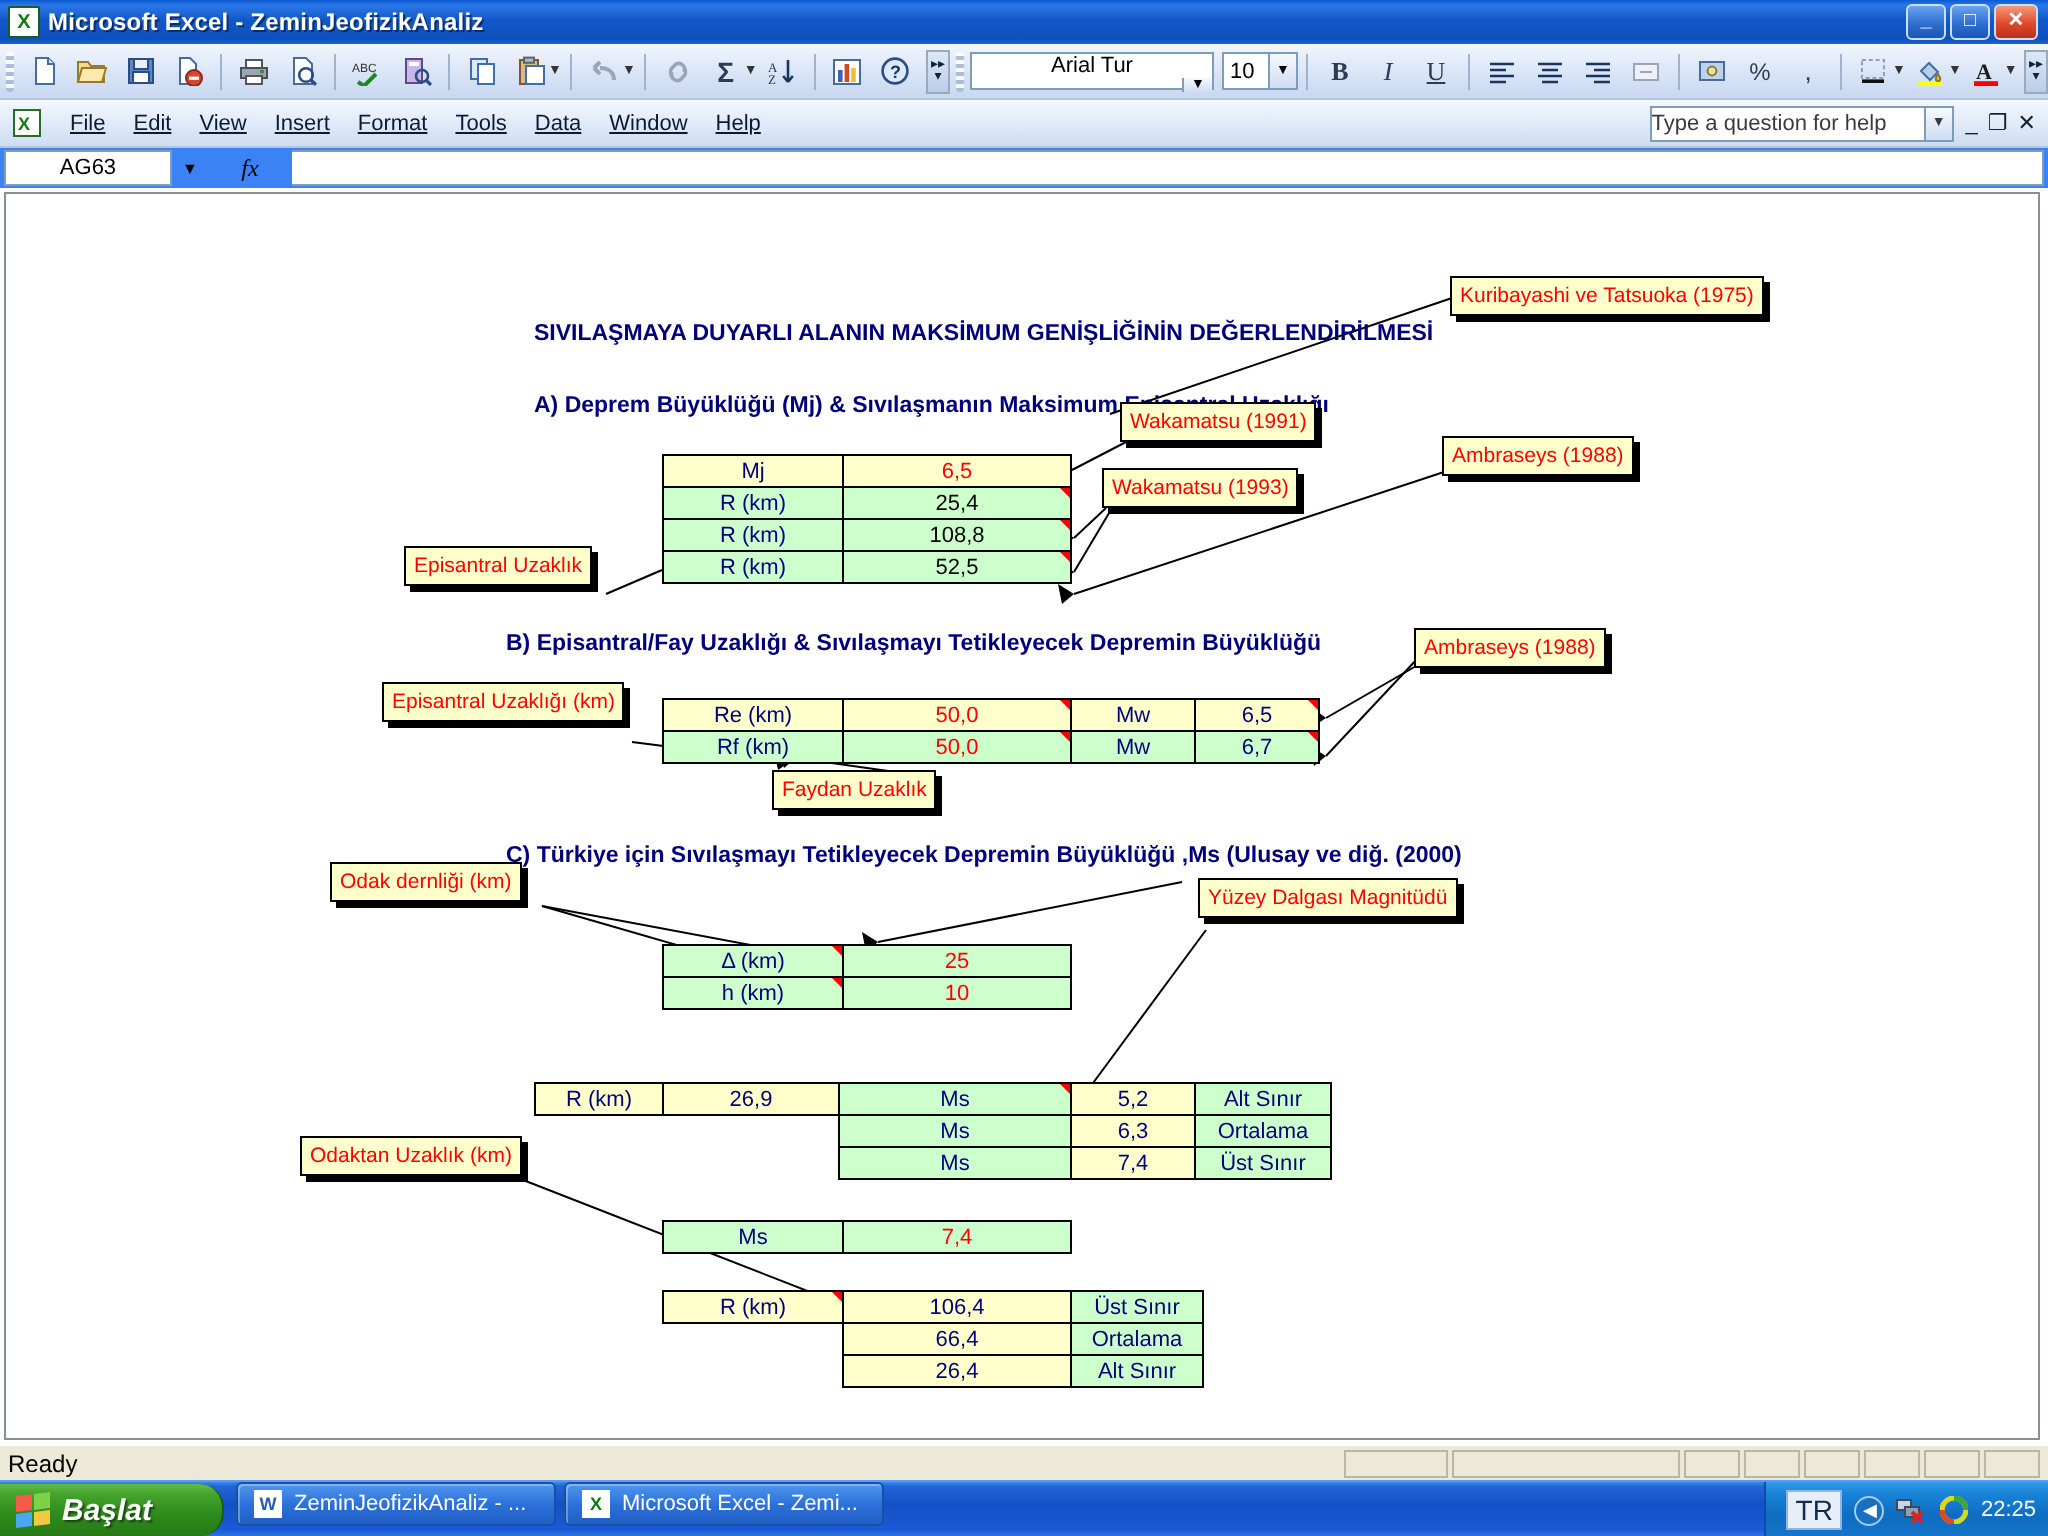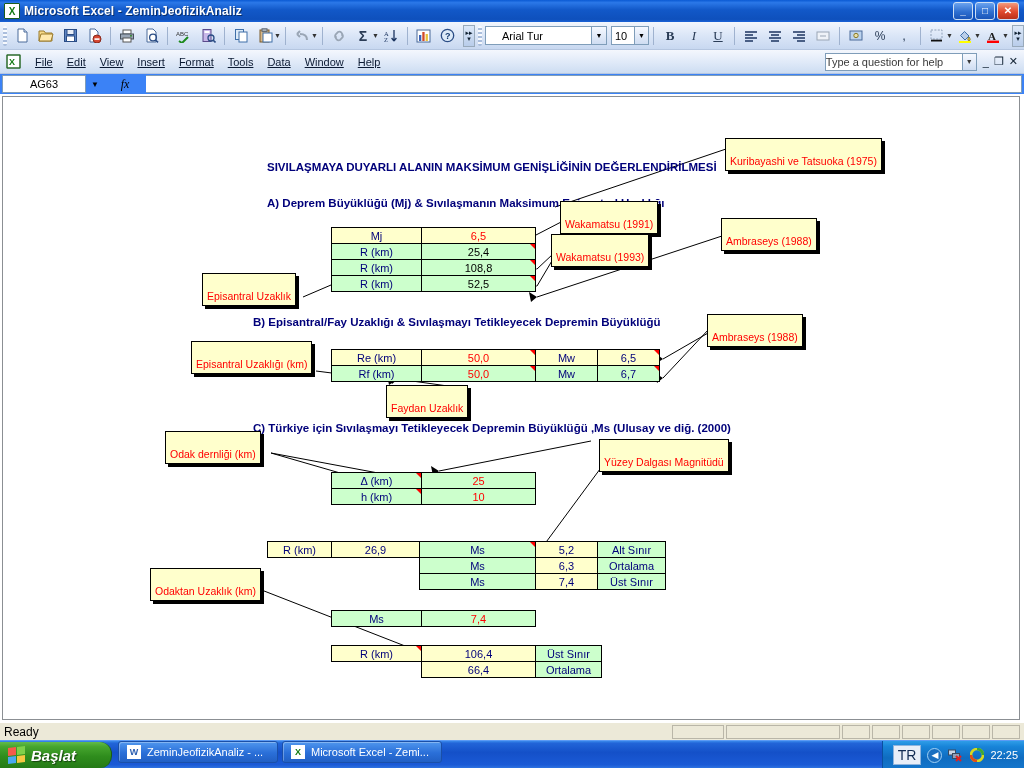--- a/index.html
+++ b/index.html
@@ -47,21 +47,21 @@
      repeating-linear-gradient(180deg,#fff 0 2px,#9eb4d6 2px 4px); border-radius:2px; opacity:.8;}
   .tbtn{
     width:22px; height:22px; margin:0 1px; display:flex; align-items:center; justify-content:center;
     font-size:13px; color:#2a3c56; border:1px solid transparent; border-radius:2px;
   }
   .tbtn svg{ display:block; }
   .tsep{ width:1px; height:18px; background:#9fb2cf; margin:0 4px; }
   .caret{ font-size:7px; color:#333; margin-left:-3px; }
   .fontbox{
     height:19px; width:122px; background:#fff; border:1px solid #7f9db9;
-    display:flex; align-items:center; padding-left:16px; font-size:11px; color:#000;
+    display:flex; align-items:center; padding-left:0; font-size:11px; color:#000;flex-direction:column;
   }
   .fontbox .dd{ margin-left:auto; width:15px; height:17px; background:linear-gradient(180deg,#f6f9ff,#cfddf2);
     border-left:1px solid #7f9db9; display:flex;align-items:center;justify-content:center;font-size:7px;}
   .sizebox{ height:19px; width:38px; background:#fff; border:1px solid #7f9db9;
     display:flex; align-items:center; padding-left:3px; font-size:11px; color:#000; margin-left:4px;}
   .sizebox .dd{ margin-left:auto; width:14px; height:17px; background:linear-gradient(180deg,#f6f9ff,#cfddf2);
     border-left:1px solid #7f9db9; display:flex;align-items:center;justify-content:center;font-size:7px;}
   .ovf{ width:12px; height:22px; margin-left:auto; background:linear-gradient(180deg,#dce8f8,#b9cdea);
         border:1px solid #9ab; display:flex;flex-direction:column;align-items:center;justify-content:center;
         font-size:7px; color:#123; line-height:6px;}
@@ -122,21 +122,21 @@
   .t-black { color:#000000; }
   .cmt{ position:relative; }
   .cmt::after{
     content:""; position:absolute; top:0; right:0;
     border-top:5px solid #ff0000; border-left:5px solid transparent;
   }
 
   
   .note{
     position:absolute; background:#ffffcc; border:1px solid #000;
-    color:#ff0000; font-size:10.5px; padding:16px 4px 2px 4px; white-space:nowrap;
+    color:#ff0000; font-size:10.5px; padding:3px 4px 2px 4px; white-space:nowrap;
     box-shadow:3px 3px 0 #000; line-height:13px;
     font-family:"Liberation Sans", sans-serif;
   }
 
   
   #leaders{ position:absolute; left:0; top:0; width:1018px; height:624px; pointer-events:none; }
 
   
   #statusbar{
     position:absolute; left:0; top:722px; width:1024px; height:18px;
@@ -575,20 +575,25 @@
         <tr>
       <td class="c-yellow t-blue cmt" style="width:90px;">R (km)</td>
       <td class="c-yellow t-blue" style="width:114px;">106,4</td>
       <td class="c-green t-blue" style="width:66px;">Üst Sınır</td>
     </tr>
     <tr>
       <td style="border:none;background:transparent;"></td>
       <td class="c-yellow t-blue">66,4</td>
       <td class="c-green t-blue">Ortalama</td>
     </tr>
+    <tr>
+      <td style="border:none;background:transparent;"></td>
+      <td class="c-yellow t-blue">26,4</td>
+      <td class="c-green t-blue">Alt Sınır</td>
+    </tr>
   </tbody>
     </table>
 
   <div class="note" style="left:722px; top:41px;">Kuribayashi ve Tatsuoka (1975)</div>
   <div class="note" style="left:557px; top:104px;">Wakamatsu (1991)</div>
   <div class="note" style="left:548px; top:137px;">Wakamatsu (1993)</div>
   <div class="note" style="left:718px; top:121px;">Ambraseys (1988)</div>
   <div class="note" style="left:199px; top:176px;">Episantral Uzaklık</div>
   <div class="note" style="left:704px; top:217px;">Ambraseys (1988)</div>
   <div class="note" style="left:188px; top:244px;">Episantral Uzaklığı (km)</div>

